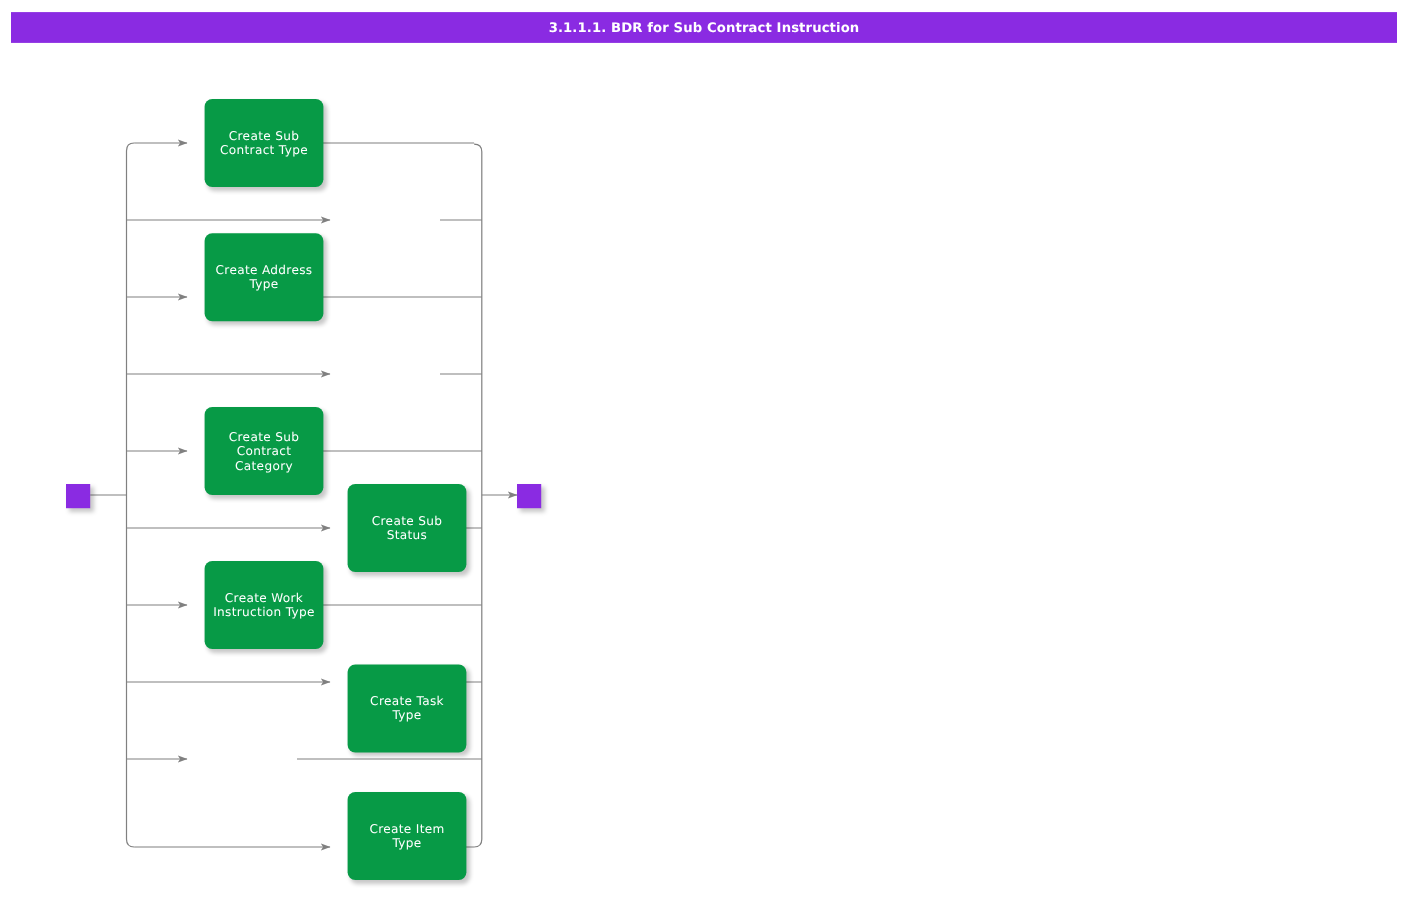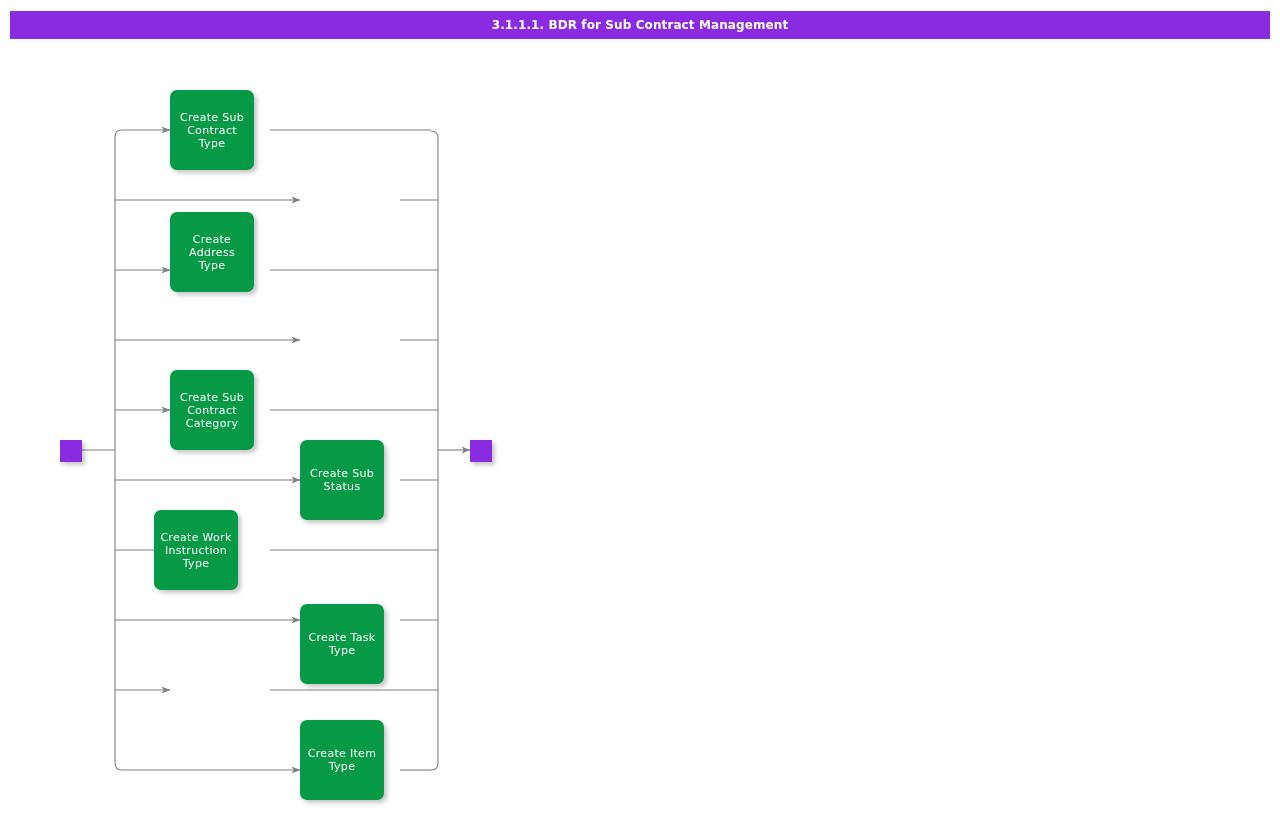--- a/index.html
+++ b/index.html
@@ -52,29 +52,30 @@
     top: 0;
     width: 1280px;
     height: 820px;
     pointer-events: none;
   }
 
   
   .node {
     position: absolute;
     box-sizing: border-box;
-    width: 84px;
+    width: 108px;
     height: 80px;
     background: #079A46;
     border-radius: 7px;
     box-shadow: 3px 3px 4px rgba(0,0,0,0.22);
     display: flex;
     align-items: center;
     justify-content: center;
     text-align: center;
+    margin-left: 16px;
   }
   .node .node-label {
     color: #ffffff;
     font-family: "DejaVu Sans", sans-serif;
     font-size: 11px;
     line-height: 13px;
     letter-spacing: 0.3px;
     padding: 0 4px;
   }
 
@@ -86,21 +87,21 @@
     background: #8A2BE2;
     box-shadow: 3px 3px 4px rgba(0,0,0,0.22);
   }
 </style>
 </head>
 <body>
 
 <div id="canvas">
 
   <div class="title-bar">
-    <span class="title-text">3.1.1.1. BDR for Sub Contract Management</span>
+    <span class="title-text">3.1.1.1. BDR for Sub Contract Instruction</span>
   </div>
 
   <svg id="wires" viewBox="0 0 1280 820" xmlns="http://www.w3.org/2000/svg">
     <defs>
       <marker id="arrowhead" markerWidth="9" markerHeight="8" refX="8.5" refY="4" orient="auto" markerUnits="userSpaceOnUse">
         <path d="M0,0.6 L9,4 L0,7.4 L2.2,4 Z" fill="#808080"></path>
       </marker>
     </defs>
 
     <g stroke="#808080" stroke-width="1.1" fill="none" shape-rendering="geometricPrecision">
@@ -155,21 +156,21 @@
 
 
   <div class="node" style="left:170px; top:370px;">
     <span class="node-label">Create Sub<br>Contract<br>Category</span>
   </div>
 
   <div class="node" style="left:300px; top:440px;">
     <span class="node-label">Create Sub<br>Status</span>
   </div>
 
-  <div class="node" style="left:154px; top:510px;">
+  <div class="node" style="left:170px; top:510px;">
     <span class="node-label">Create Work<br>Instruction Type</span>
   </div>
 
   <div class="node" style="left:300px; top:604px;">
     <span class="node-label">Create Task<br>Type</span>
   </div>
 
 
   <div class="node" style="left:300px; top:720px;">
     <span class="node-label">Create Item<br>Type</span>

